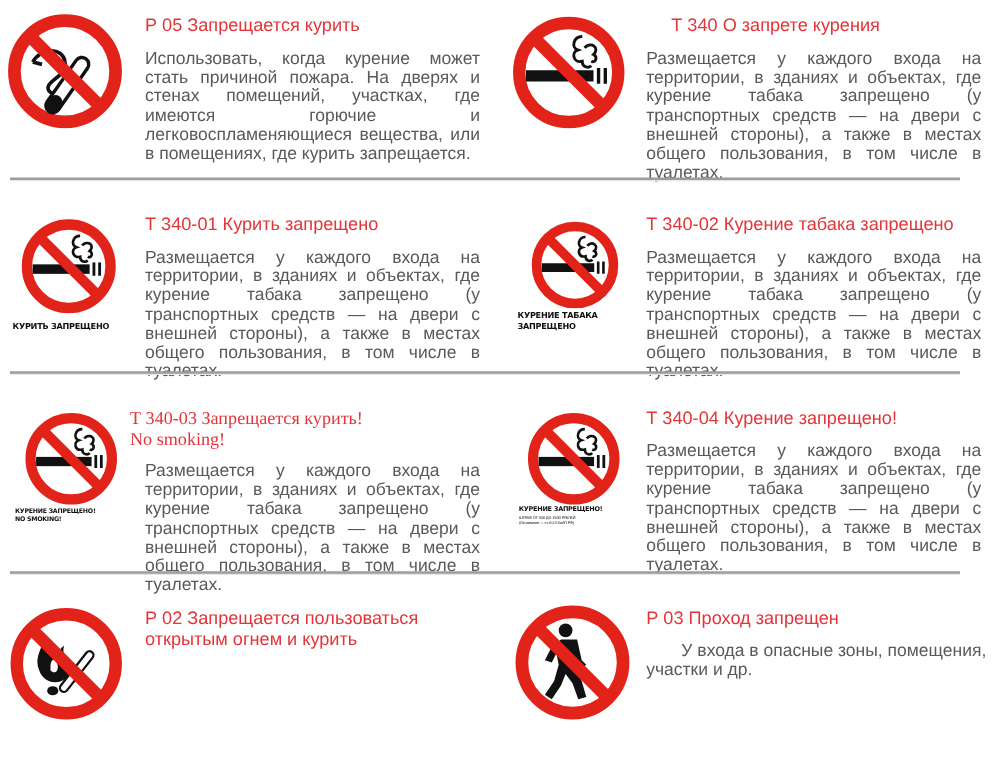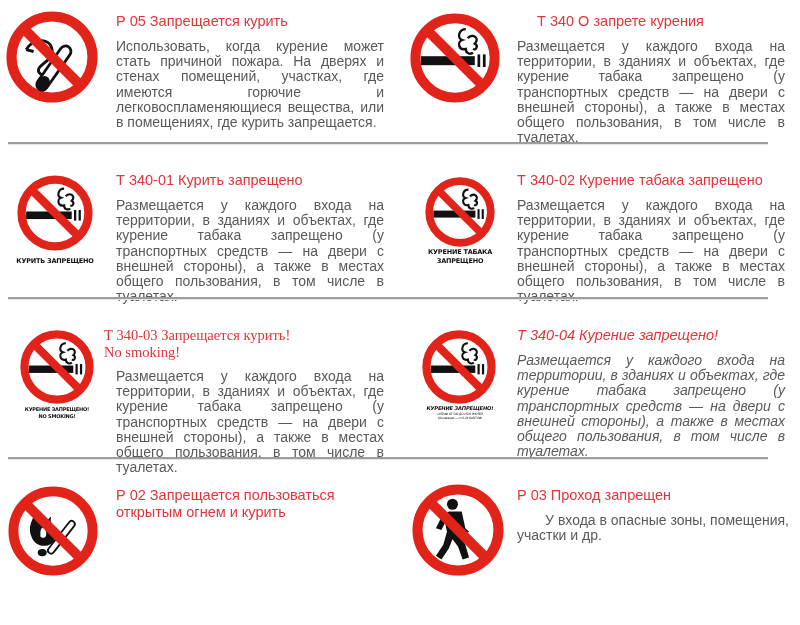--- a/index.html
+++ b/index.html
@@ -3,21 +3,21 @@
 <meta charset="utf-8">
 <style>
   * { box-sizing: border-box; margin: 0; padding: 0; }
   html, body { width: 800px; height: 625px; background: #ffffff; overflow: hidden; }
   body { position: relative; font-family: "Liberation Sans", "DejaVu Sans", sans-serif; }
 
   .item { position: absolute; width: 400px; }
   .sign { position: absolute; }
   .sign svg { display: block; }
   .caption {
-    position: absolute; text-align: center; color: #111;
+    position: absolute; text-align: left; color: #111;
     font-family: "DejaVu Sans", sans-serif; font-weight: bold; white-space: nowrap;
     letter-spacing: -0.2px;
   }
   .title {
     position: absolute; color: #e2343a; font-size: 14.5px; line-height: 17px;
     white-space: pre-line;
   }
   .body {
     position: absolute; color: #595959; font-size: 14px; line-height: 15.2px;
     text-align: justify; text-align-last: left; hyphens: none;
@@ -112,21 +112,21 @@
       <line x1="18" y1="18" x2="82" y2="82" stroke="#e2231a" stroke-width="11"></line>
     </svg>
   </div>
   <div class="caption" style="left:12px;top:106px;width:90px;font-size:5px;line-height:7px;white-space:pre-line;">КУРЕНИЕ ЗАПРЕЩЕНО!
 NO SMOKING!</div>
   <div class="title" style="left:104px;top:27px;width:275px;font-family:Liberation Serif, serif;">Т 340-03  Запрещается курить!
 No smoking!</div>
   <div class="body" style="left:116px;top:69px;width:268px;">Размещается у каждого входа на территории, в зданиях и объектах, где курение табака запрещено (у транспортных средств — на двери с внешней стороны), а также в местах общего пользования, в том числе в туалетах.</div>
 </div>
 
-<div class="item" style="left:400px;top:300px;height:155px;font-style:italic;">
+<div class="item" style="left:400px;top:300px;height:155px;">
   <div class="sign" style="left:22px;top:30px;">
     <svg width="74" height="74" viewBox="0 0 100 100">
       <circle cx="50" cy="50" r="44" fill="#fff" stroke="#e2231a" stroke-width="11"></circle>
       <path d="M62 18 C54 18, 52 28, 58 30 C52 32, 54 42, 62 40 C62 46, 68 46, 70 44 M64 28 C70 22, 78 28, 72 34 C76 36, 74 42, 70 40" fill="none" stroke="#111" stroke-width="2.8"></path>
       <rect x="12" y="48" width="60" height="10" fill="#111"></rect>
       <rect x="75" y="46" width="3" height="14" fill="#111"></rect>
       <rect x="81" y="46" width="3" height="14" fill="#111"></rect>
       <line x1="18" y1="18" x2="82" y2="82" stroke="#e2231a" stroke-width="11"></line>
     </svg>
   </div>

